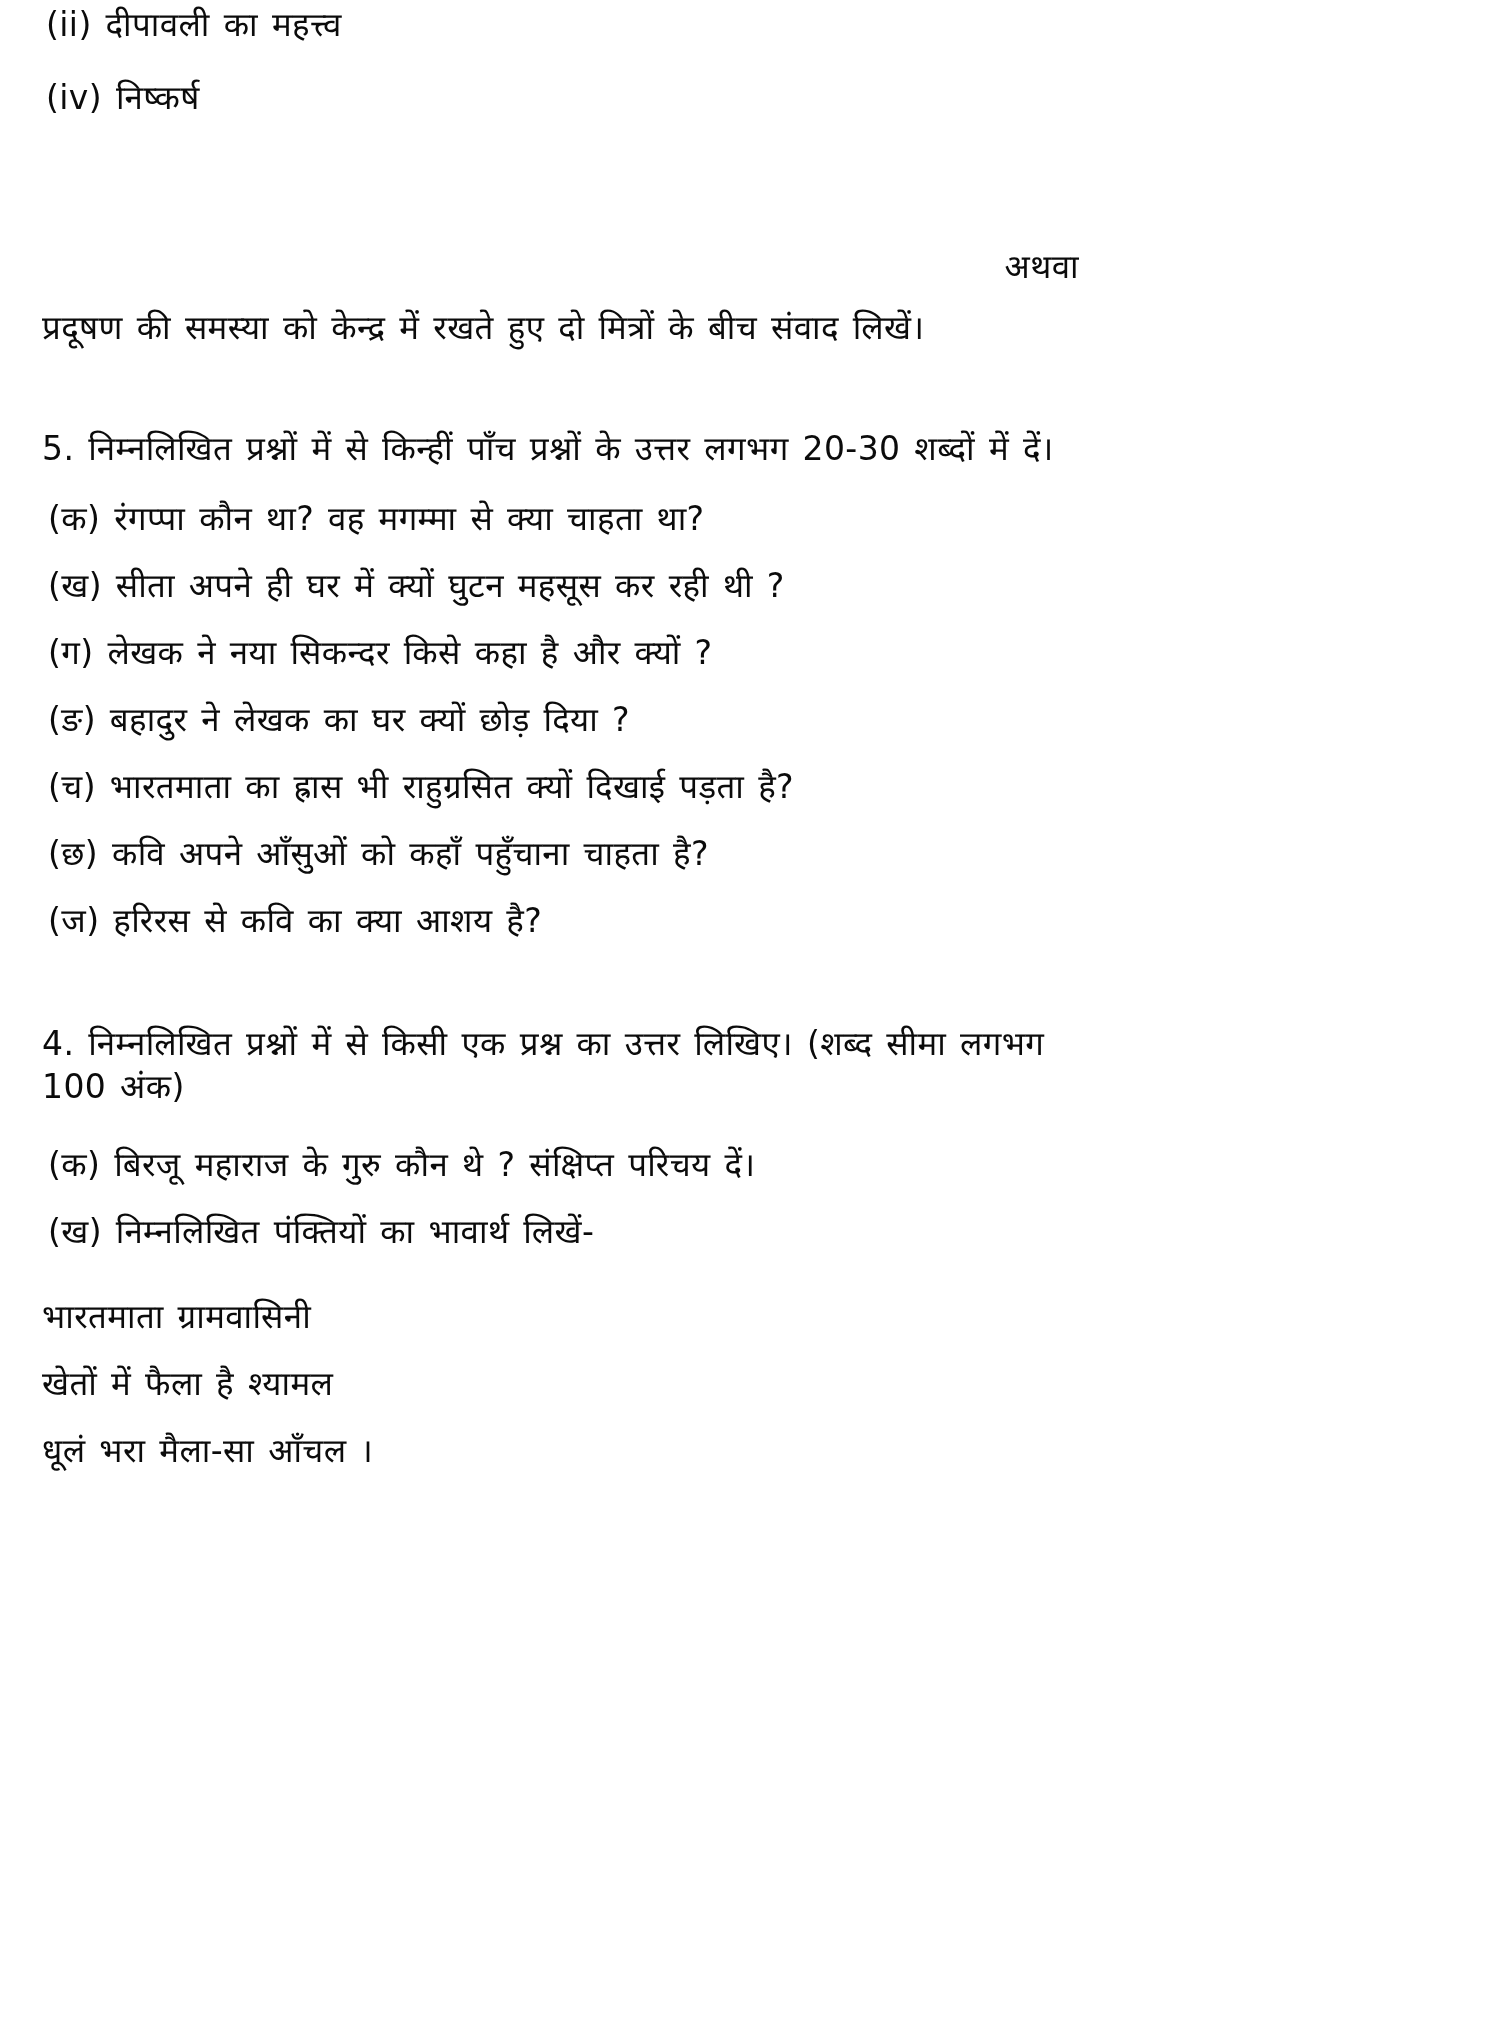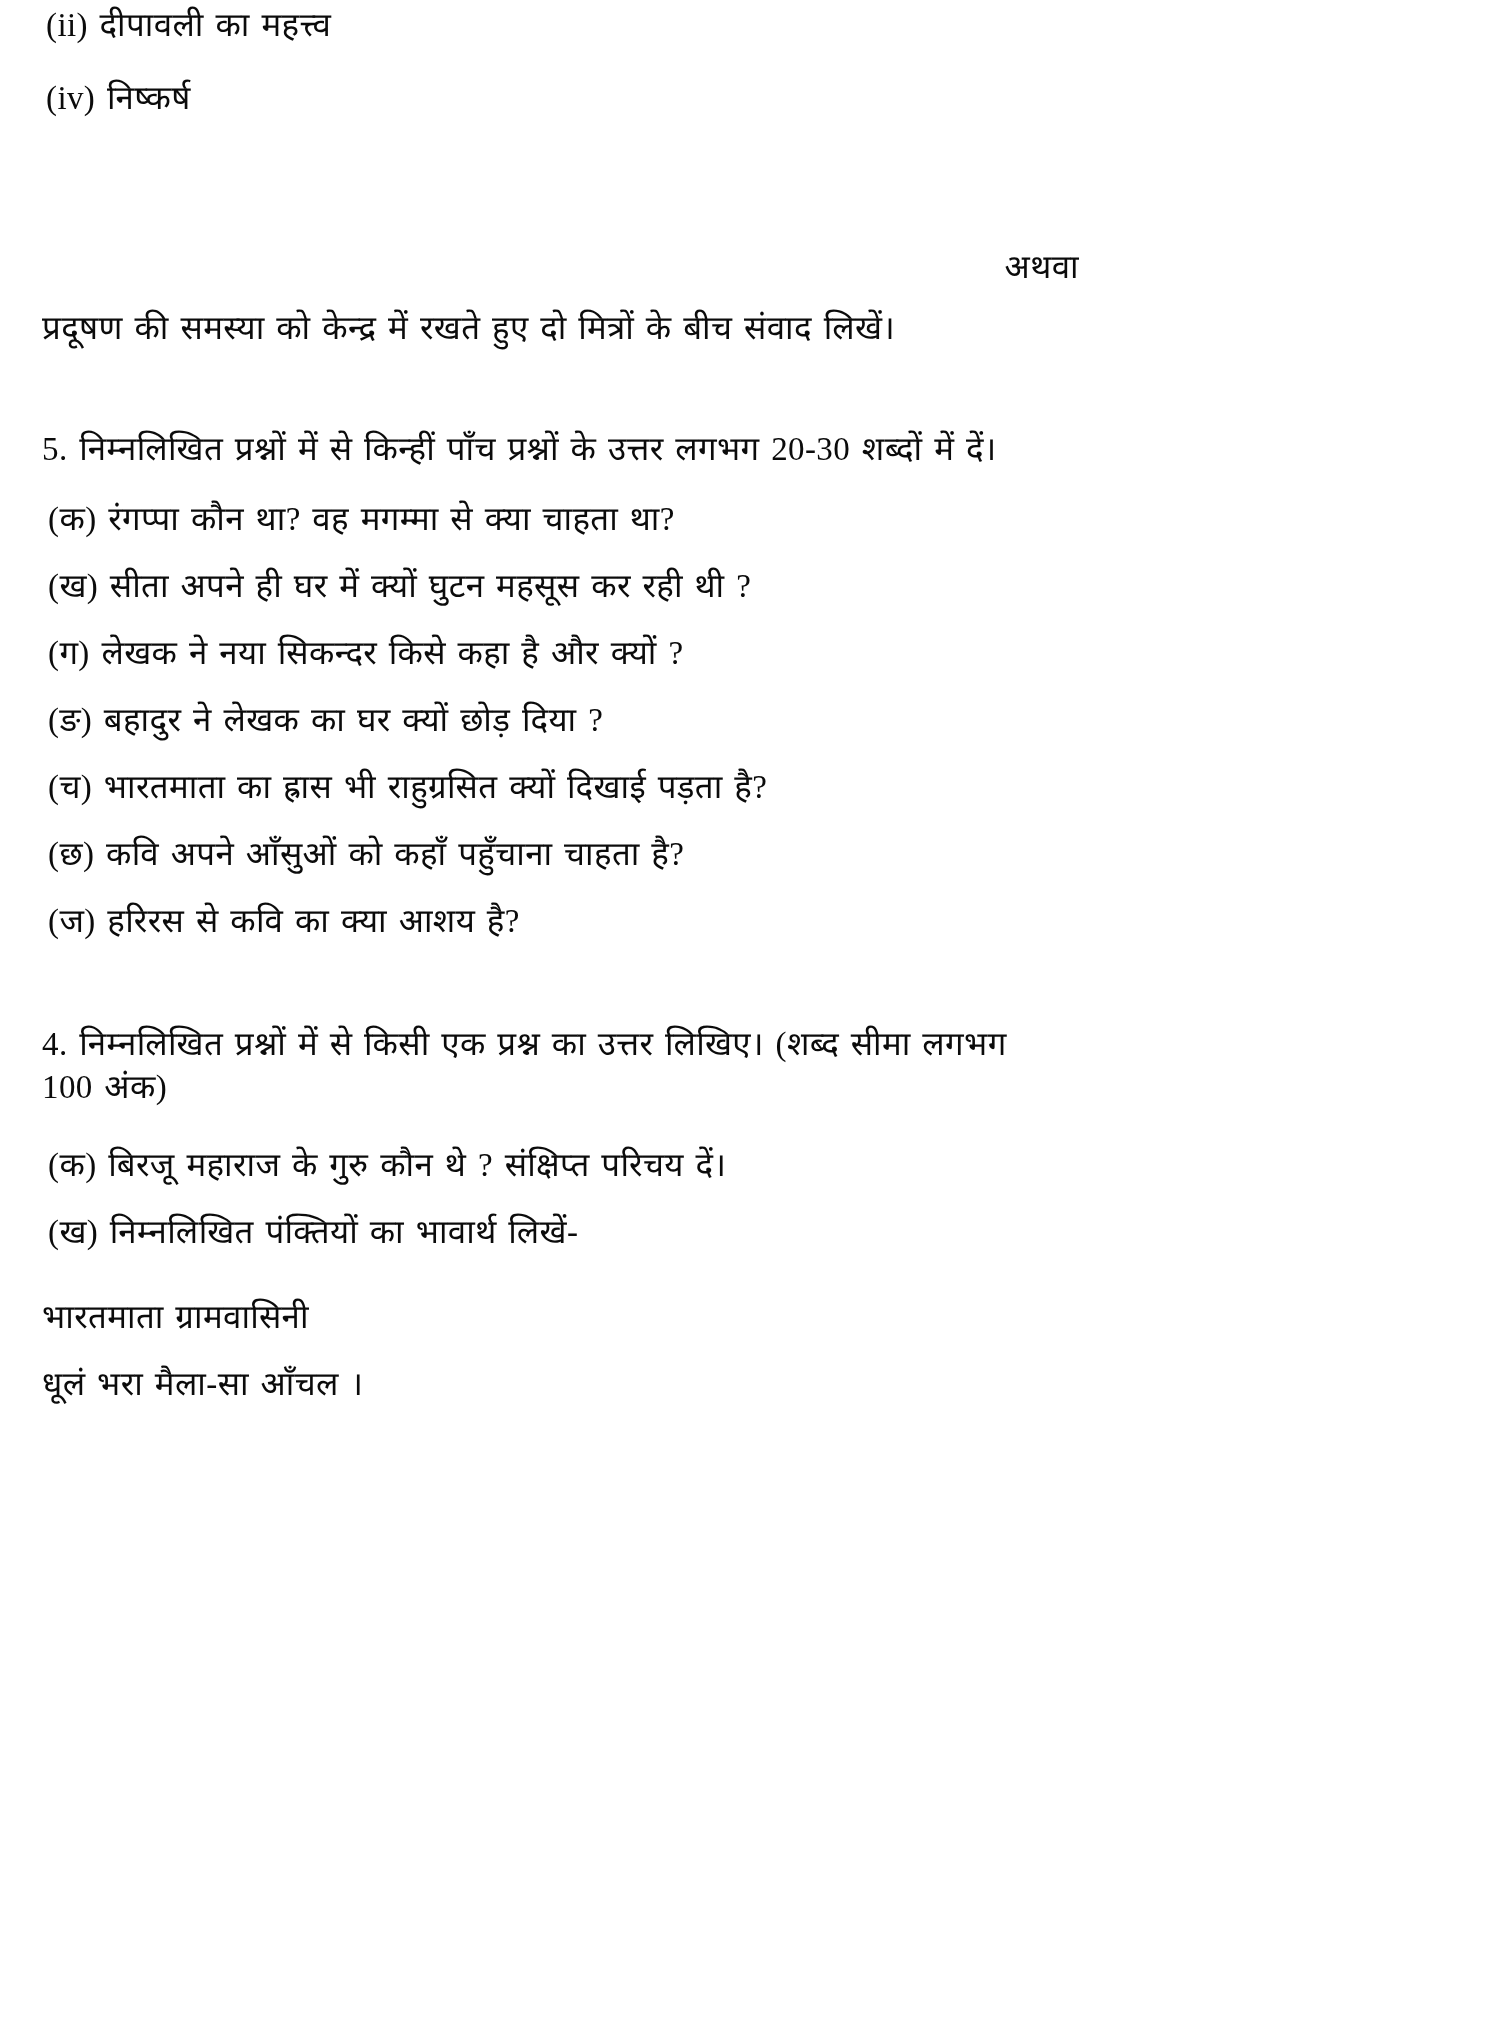--- a/index.html
+++ b/index.html
@@ -15,21 +15,20 @@
     -webkit-font-smoothing: antialiased;
     overflow: hidden;
   }
   .page {
     position: relative;
     width: 1387px;
     height: 2034px;
     background: #ffffff;
     box-sizing: border-box;
     padding: 0 48px 0 42px;
-    font-family: Liberation Serif, serif;
   }
   .line {
     font-size: 33px;
     line-height: 1.30;
     letter-spacing: 0.4px;
     word-spacing: 3px;
     color: #0b0b0b;
     white-space: pre-wrap;
   }
   
@@ -85,17 +84,18 @@
 
   <div>
     <div class="line">4. निम्नलिखित प्रश्नों में से किसी एक प्रश्न का उत्तर लिखिए। (शब्द सीमा लगभग</div>
     <div class="line q6-cont">100 अंक)</div>
     <div class="gap-sm"></div>
     <div class="line sub-item">(क) बिरजू महाराज के गुरु कौन थे ? संक्षिप्त परिचय दें।</div>
     <div class="line sub-item">(ख) निम्नलिखित पंक्तियों का भावार्थ लिखें-</div>
     <div class="gap-sm"></div>
     <div>
       <div class="line poem-line">भारतमाता ग्रामवासिनी</div>
+      <div class="line poem-line">खेतों में फैला है श्यामल</div>
       <div class="line poem-line">धूलं भरा मैला-सा आँचल ।</div>
     </div>
   </div>
 
 </div>
 
 </body></html>

